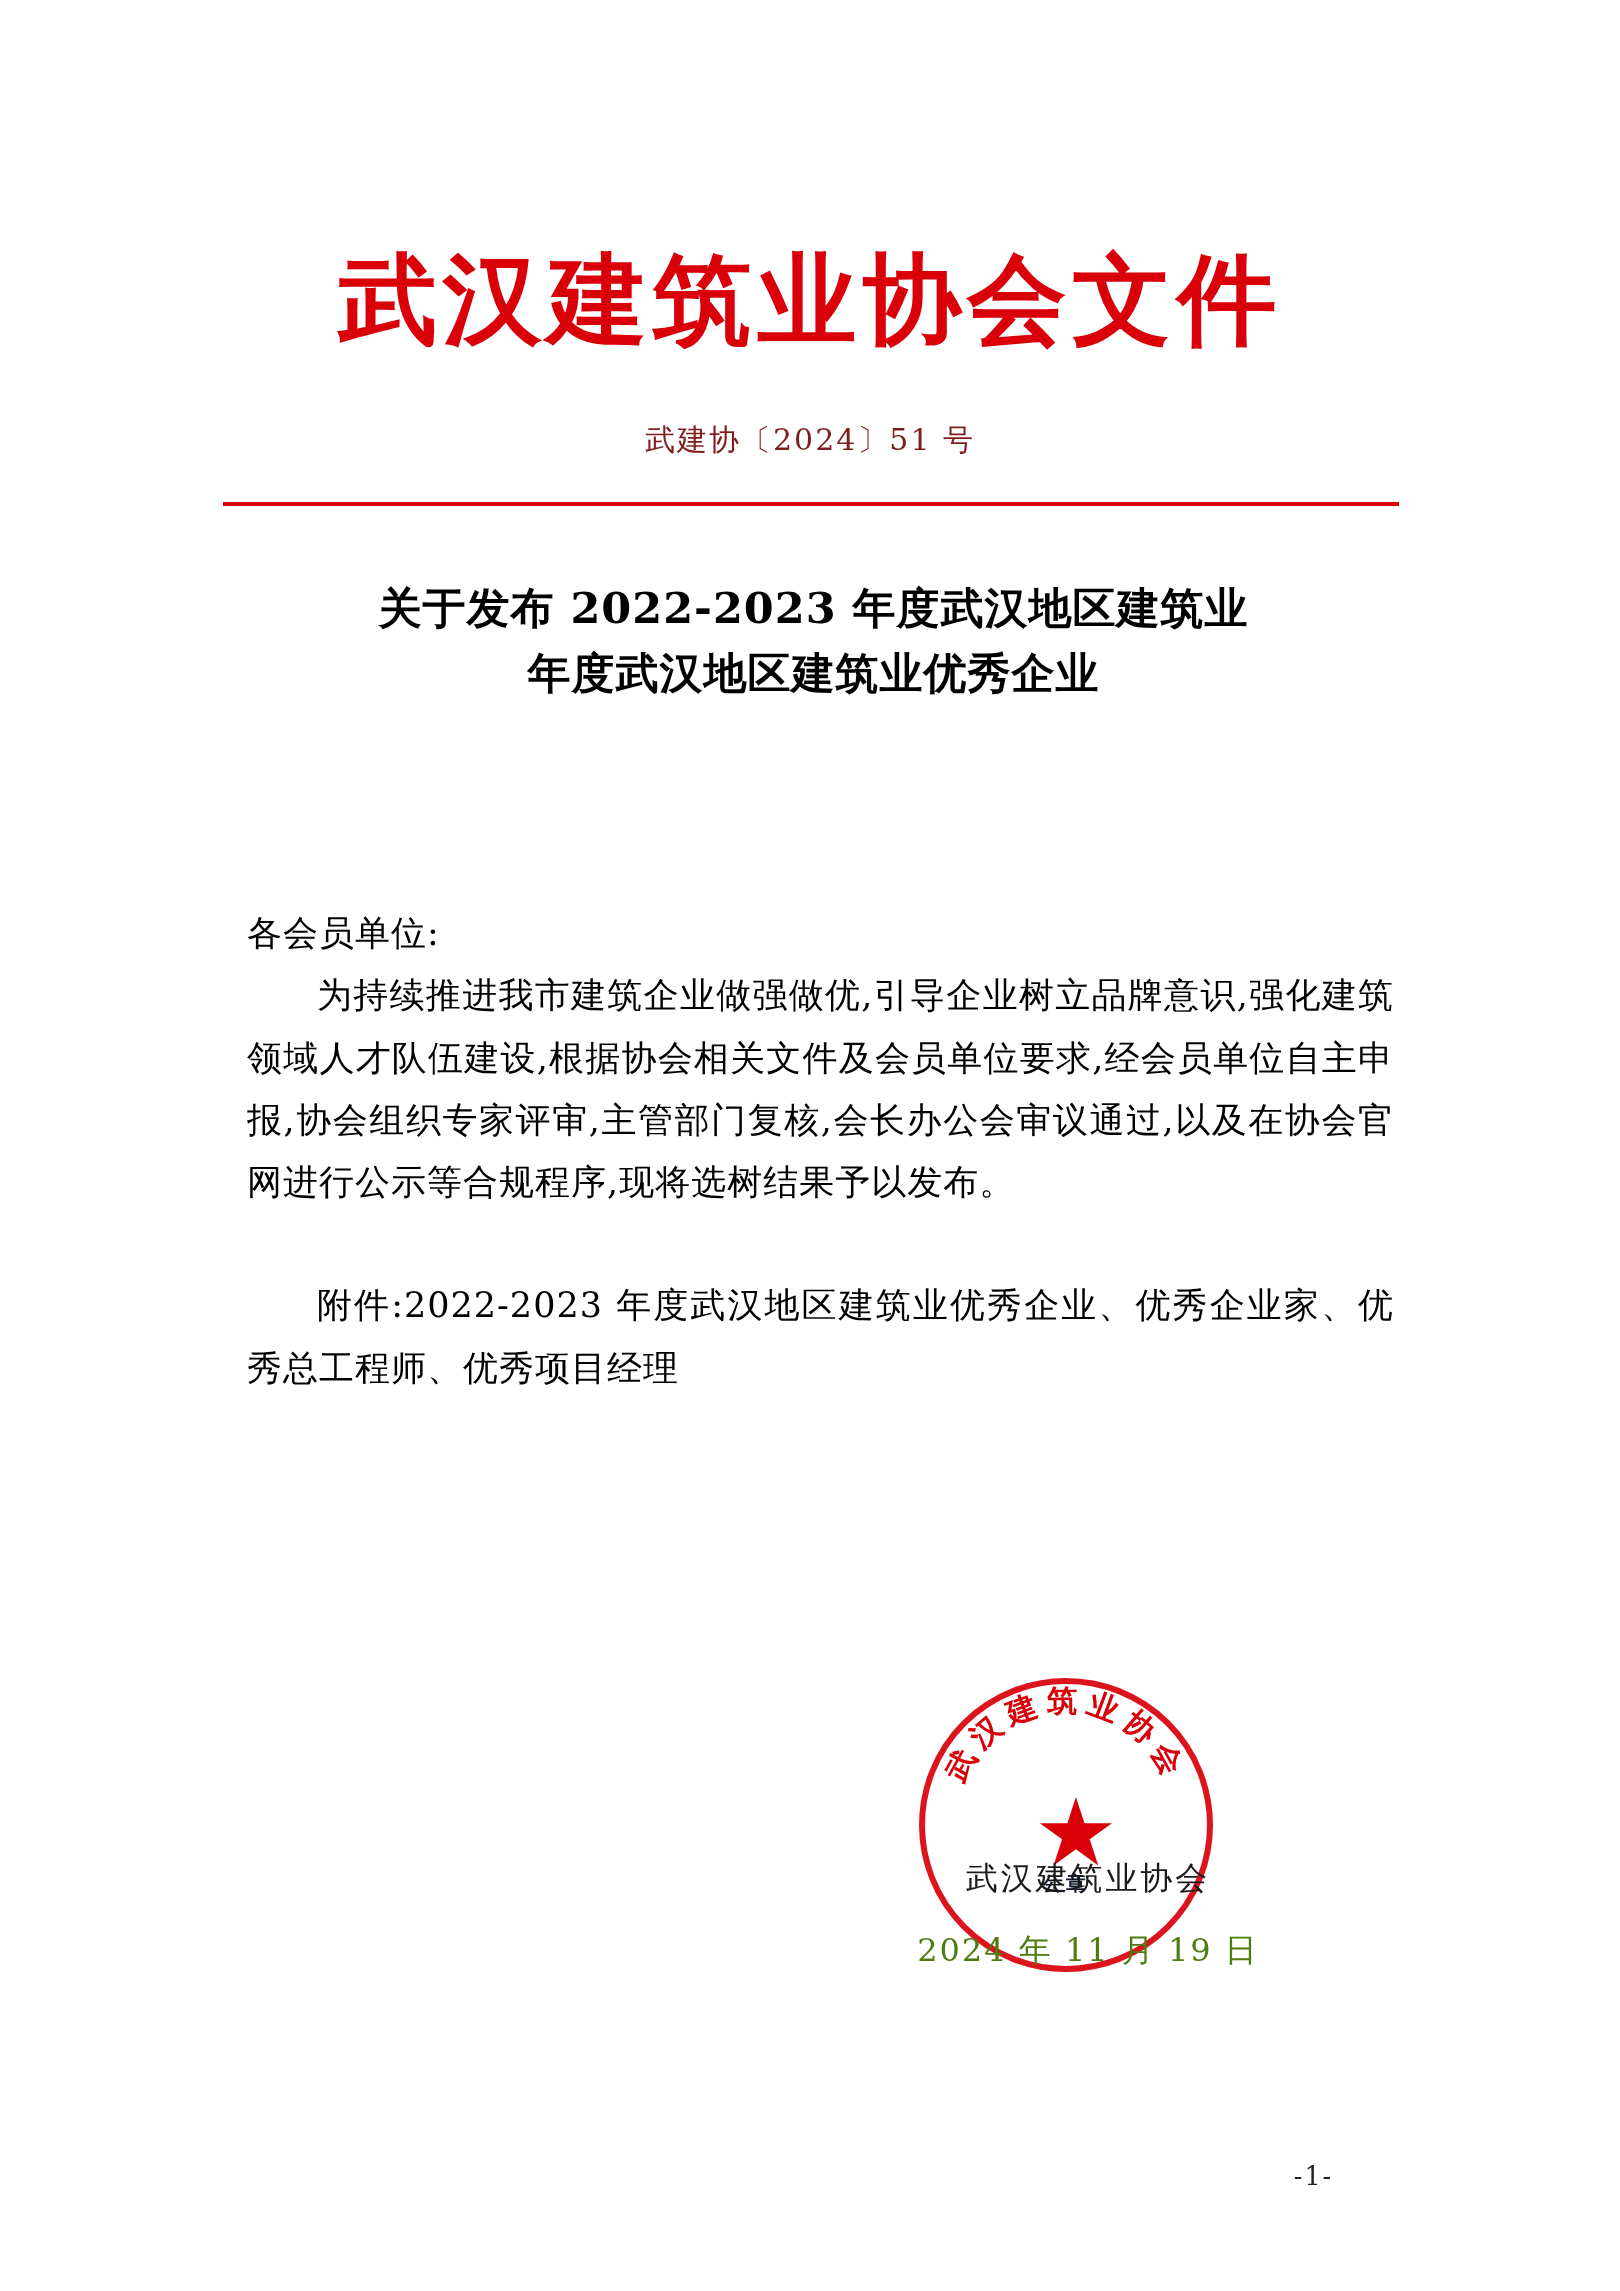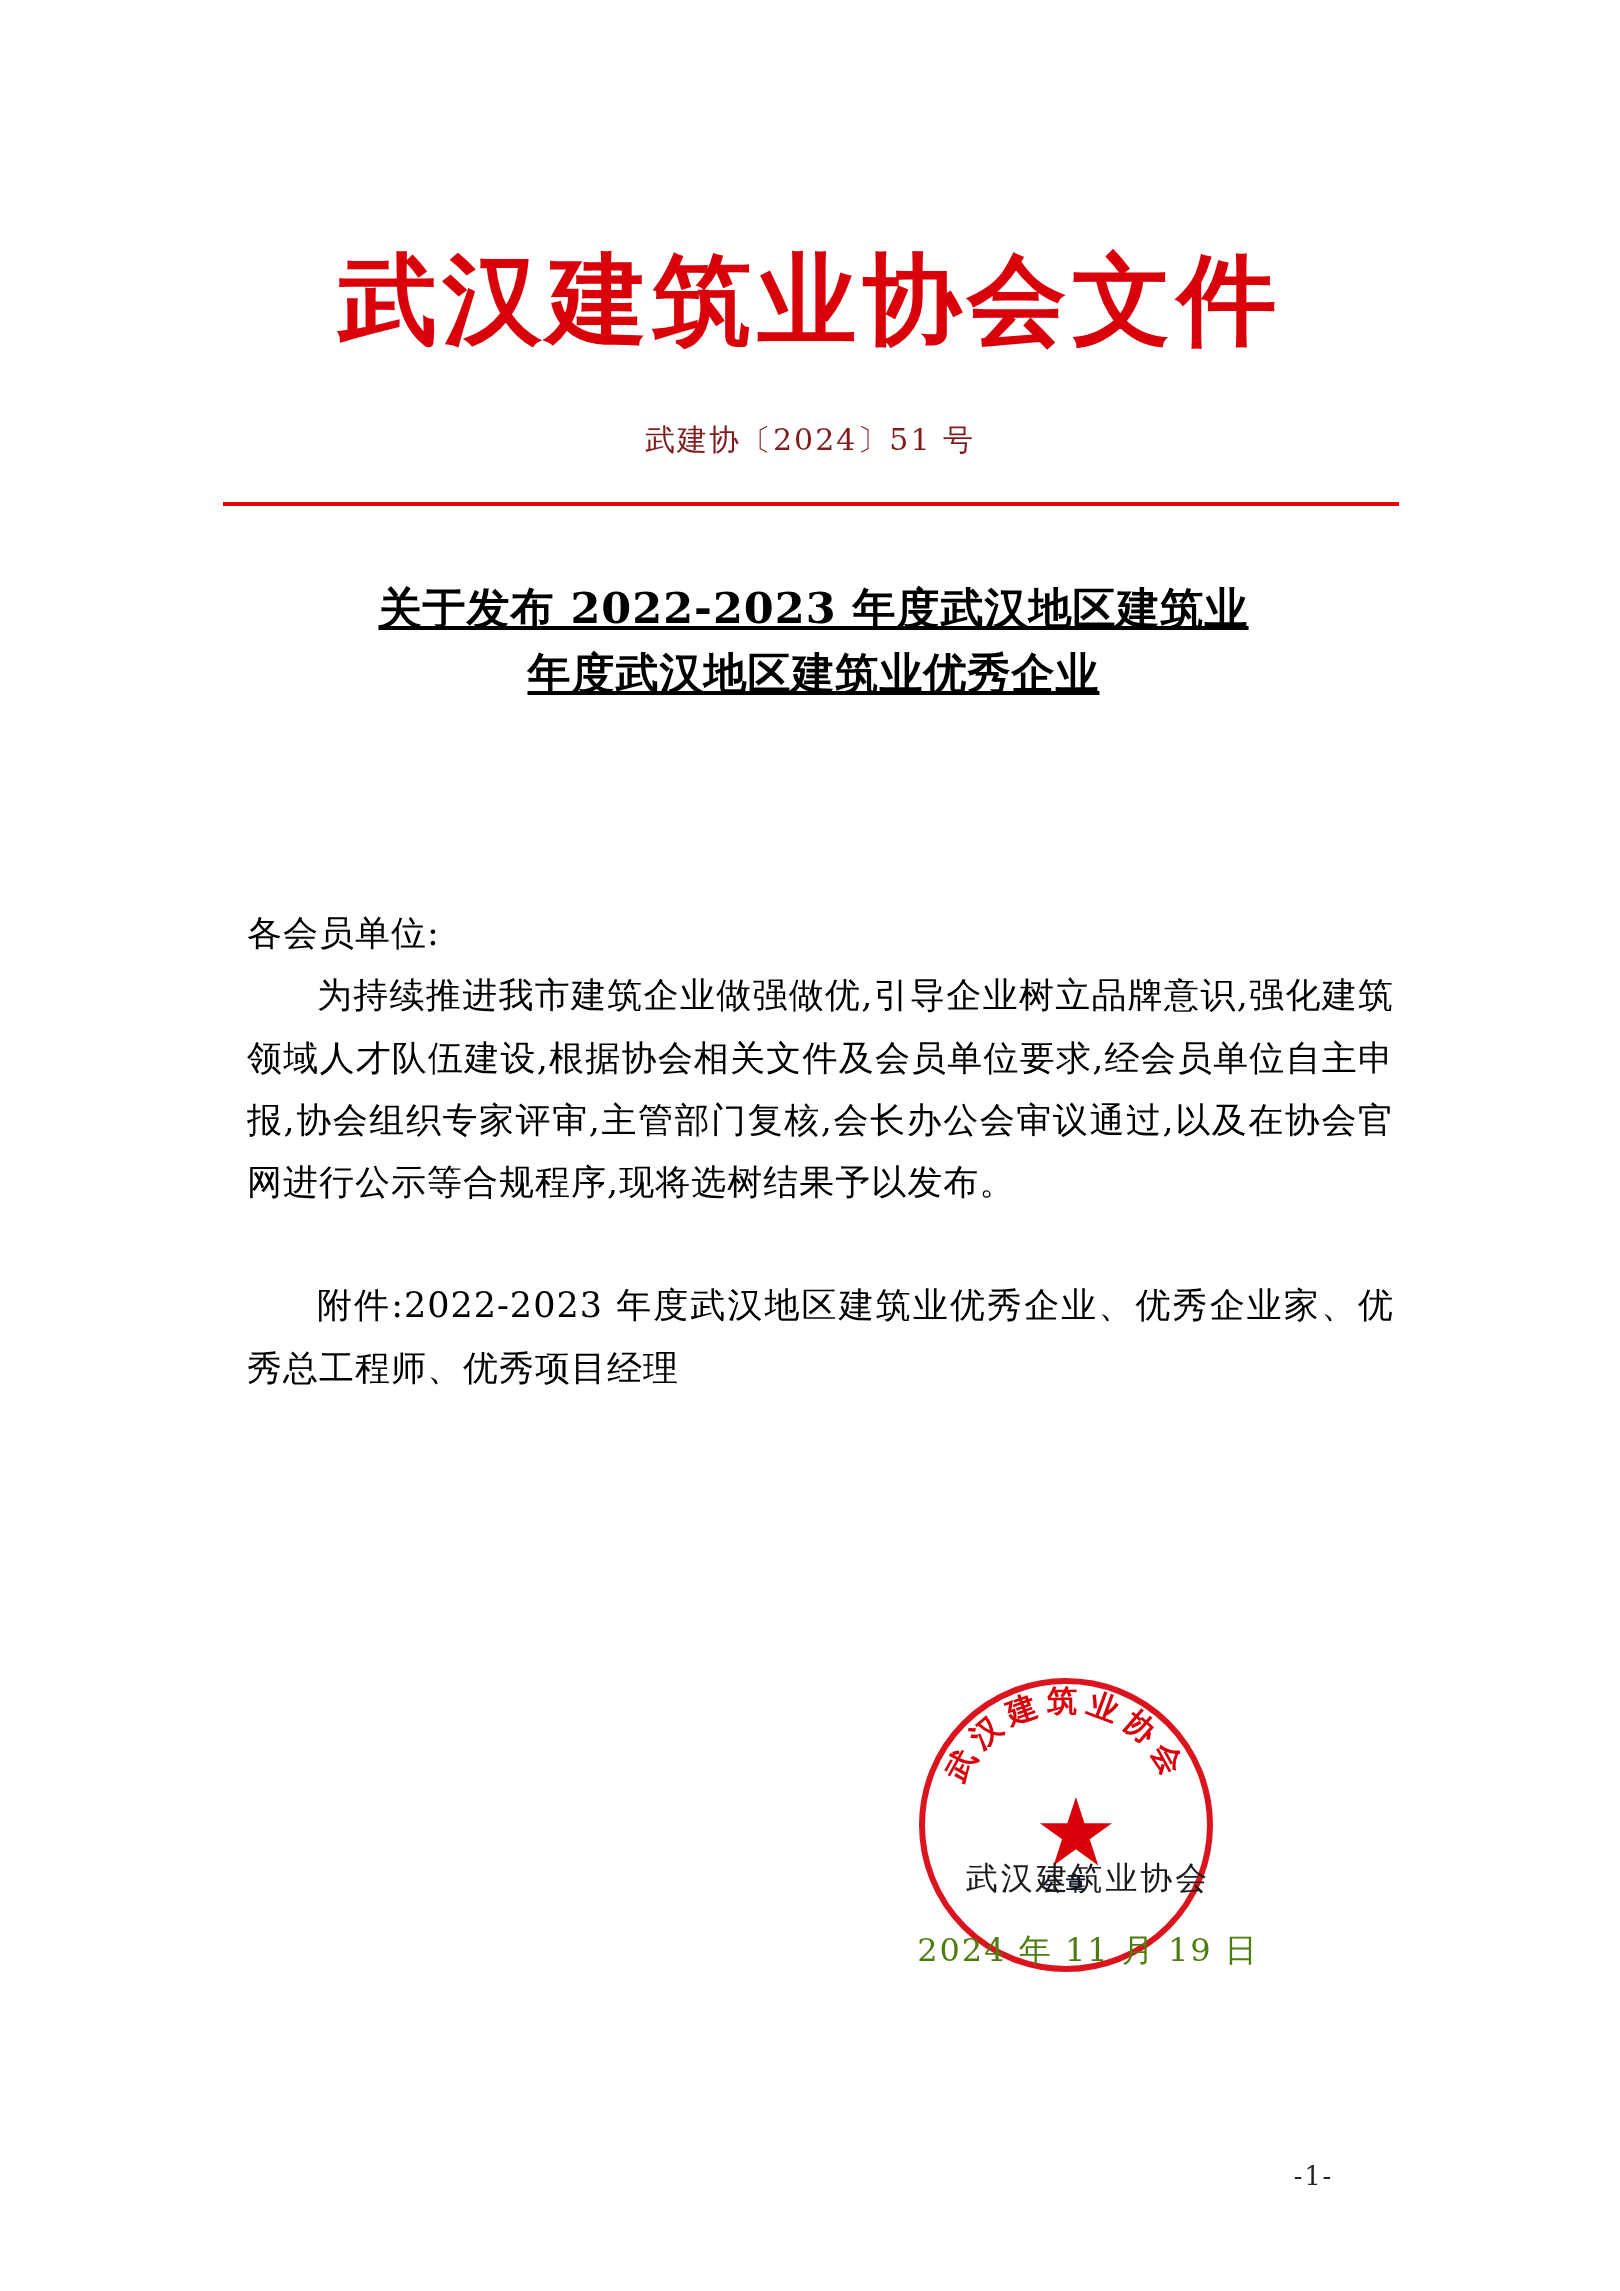--- a/index.html
+++ b/index.html
@@ -70,21 +70,20 @@
     left: 235px;
     top: 576px;
     width: 1157px;
     text-align: center;
     font-family: "DejaVu Serif", "Liberation Serif", serif;
     font-weight: 700;
     font-size: 43px;
     line-height: 1.52;
     letter-spacing: 1px;
     color: #000000;
-    text-decoration: underline;
   }
   .doc-title div { white-space: nowrap; }
 
   
   .body-block {
     position: absolute;
     left: 247px;
     top: 902px;
     width: 1147px;
     font-size: 35px;

